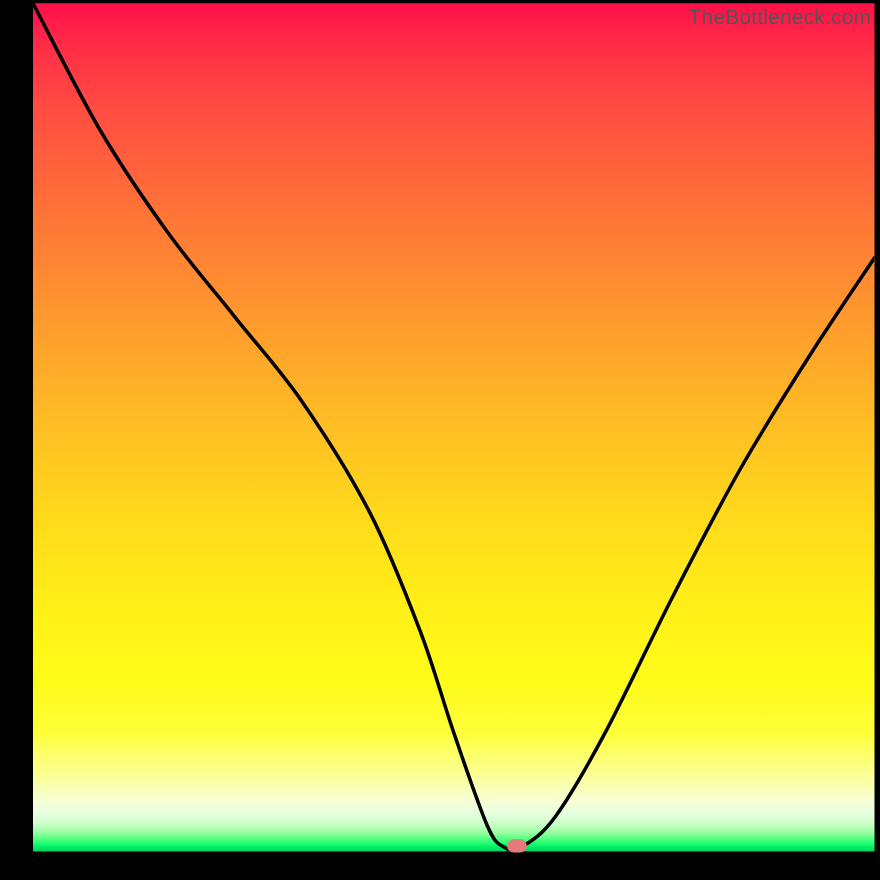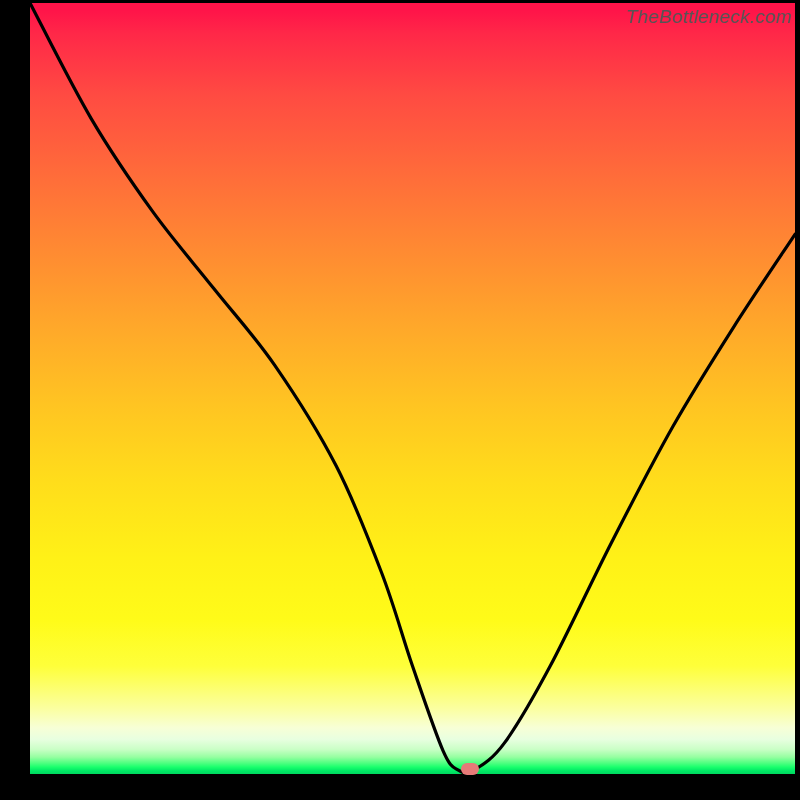--- a/index.html
+++ b/index.html
@@ -9,21 +9,20 @@
     height: 800px;
     background: #000;
     overflow: hidden;
     font-family: Arial, Helvetica, sans-serif;
   }
   .frame {
     position: relative;
     width: 800px;
     height: 800px;
     background: #000;
-    font-style: italic;
   }
   .plot {
     position: absolute;
     left: 30px;
     top: 3px;
     width: 765px;
     height: 771px;
     background: linear-gradient(to bottom,
       #ff1449 0%,
       #ff1449 1%,

